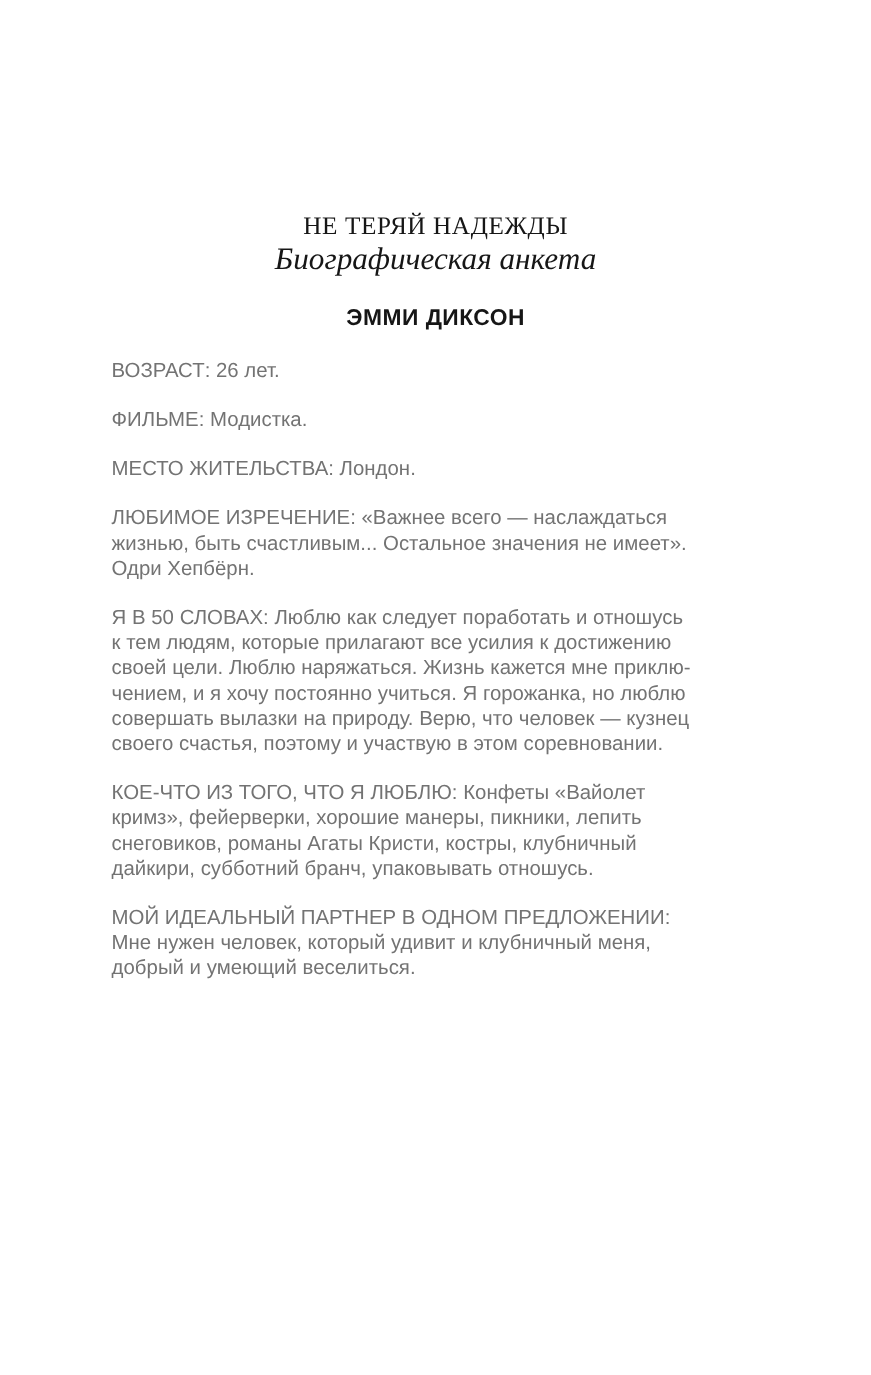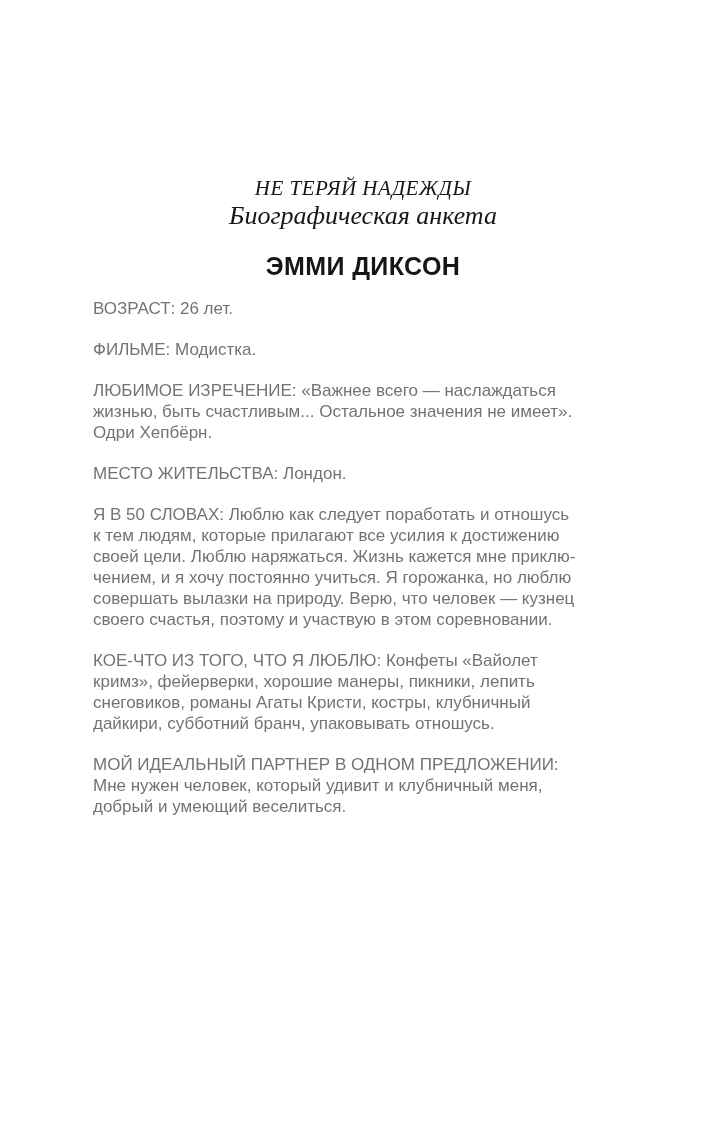--- a/index.html
+++ b/index.html
@@ -14,38 +14,37 @@
     background: #ffffff;
     color: #161616;
     overflow: hidden;
   }
   .head {
     text-align: center;
     padding-top: 176px;
   }
   .book-title {
     font-family: "Liberation Serif", serif;
-    font-style: italic;
     font-weight: 400;
     font-size: 21px;
     line-height: 24px;
     letter-spacing: 0.5px;
   }
   .chapter-subtitle {
     font-family: "Liberation Serif", serif;
     font-style: italic;
     font-weight: 400;
     font-size: 26px;
     line-height: 22px;
     margin-top: 5px;
   }
   .character-name {
     font-family: "Liberation Sans", sans-serif;
     font-weight: 700;
-    font-size: 25px;
+    font-size: 19px;
     line-height: 22px;
     letter-spacing: 0.4px;
     margin-top: 28px;
   }
   .content {
     margin: 21px 0 0 93px;
     width: 560px;
     font-family: "Liberation Sans", sans-serif;
     font-size: 17px;
     line-height: 21px;
@@ -62,24 +61,24 @@
 <div class="page">
   <div class="head">
     <div class="book-title">НЕ ТЕРЯЙ НАДЕЖДЫ</div>
     <div class="chapter-subtitle">Биографическая анкета</div>
     <div class="character-name">ЭММИ ДИКСОН</div>
   </div>
 
   <div class="content">
     <div class="para">ВОЗРАСТ: 26 лет.</div>
     <div class="para">ФИЛЬМЕ: Модистка.</div>
+    <div class="para">МЕСТО ЖИТЕЛЬСТВА: Лондон.</div>
     <div class="para">ЛЮБИМОЕ ИЗРЕЧЕНИЕ: «Важнее всего — наслаждаться
 жизнью, быть счастливым... Остальное значения не имеет».
 Одри Хепбёрн.</div>
-    <div class="para">МЕСТО ЖИТЕЛЬСТВА: Лондон.</div>
     <div class="para">Я В 50 СЛОВАХ: Люблю как следует поработать и отношусь
 к тем людям, которые прилагают все усилия к достижению
 своей цели. Люблю наряжаться. Жизнь кажется мне приклю-
 чением, и я хочу постоянно учиться. Я горожанка, но люблю
 совершать вылазки на природу. Верю, что человек — кузнец
 своего счастья, поэтому и участвую в этом соревновании.</div>
     <div class="para">КОЕ-ЧТО ИЗ ТОГО, ЧТО Я ЛЮБЛЮ: Конфеты «Вайолет
 кримз», фейерверки, хорошие манеры, пикники, лепить
 снеговиков, романы Агаты Кристи, костры, клубничный
 дайкири, субботний бранч, упаковывать отношусь.</div>

